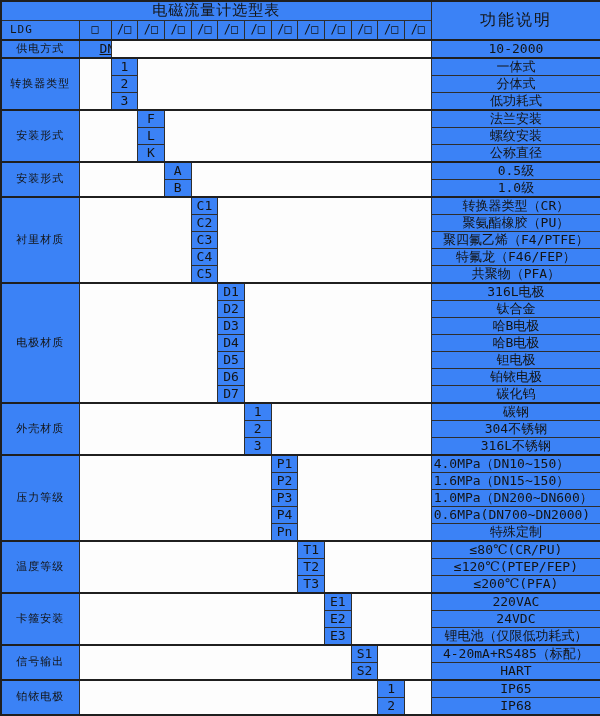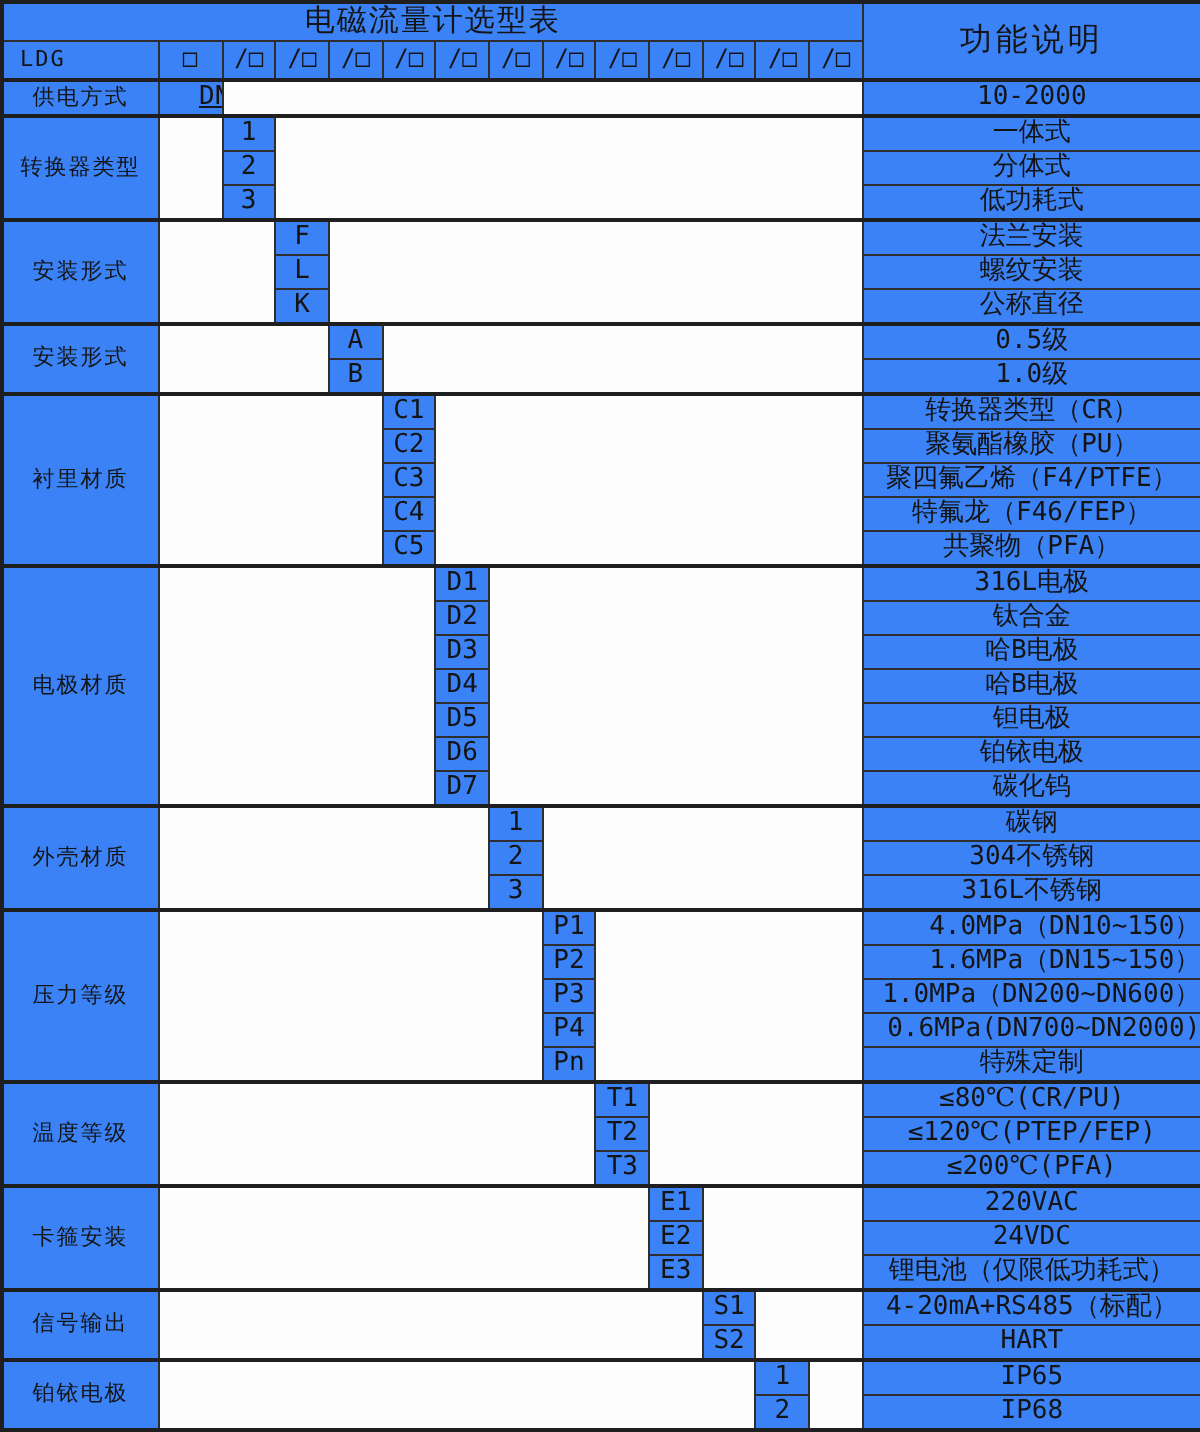--- a/index.html
+++ b/index.html
@@ -22,21 +22,21 @@
   }
   tr.sec td { border-top:2px solid #1f1f1f; }      
   td.title  { font-size:15px; height:18px; letter-spacing:1px; }
   td.fhead  { font-size:16px; letter-spacing:2px; }
   td.lbl    { font-size:11px; letter-spacing:1px; }
   td.ldg    { text-align:left; padding-left:8px; letter-spacing:1px; }
   td.dn     { text-align:right; padding-left:20px;text-decoration:underline; }
   td.code   { font-size:13px; }
   td.box    { font-size:12px; }
   td.func   { font-size:13px; }
-  td.func.left { text-align:right; padding-left:2px; }
+  td.func.left { text-align:left; padding-left:2px; }
   td.sp     { background:#fdfdfd; }
 </style>
 </head>
 <body>
 
 <div class="sheet">
 <table class="sel">
   <colgroup>
     <col style="width:78px">
         <col style="width:32px">

